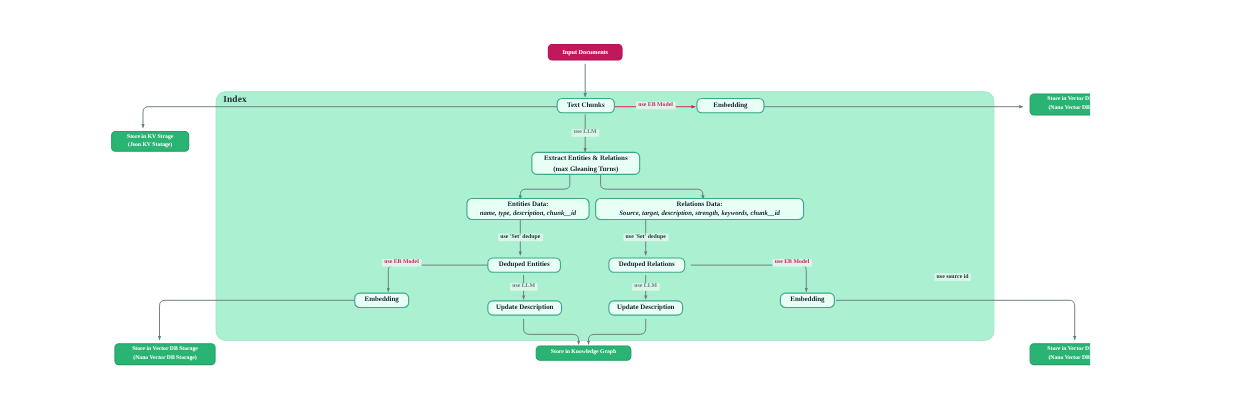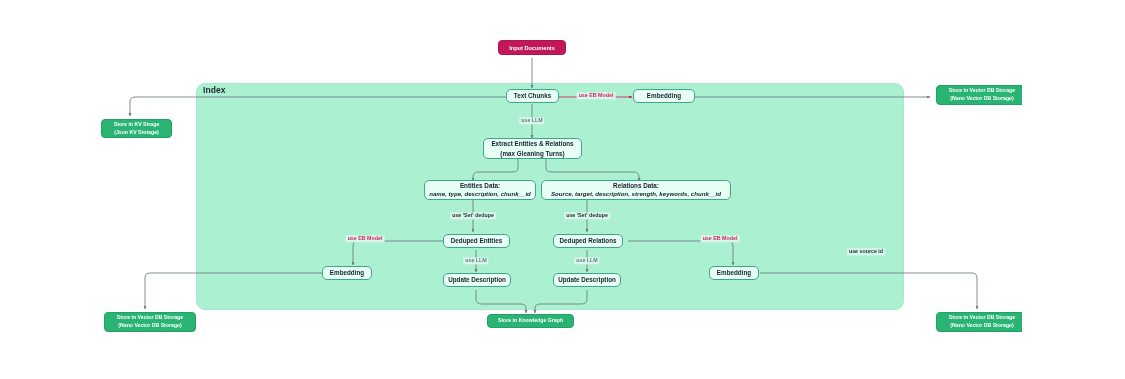--- a/index.html
+++ b/index.html
@@ -6,23 +6,22 @@
   html, body {
     margin: 0;
     padding: 0;
     background: #ffffff;
   }
   #canvas {
     position: relative;
     width: 991px;
     height: 379px;
     background: #ffffff;
-    font-family: Liberation Sans, sans-serif;
+    font-family: Liberation Serif, serif;
     overflow: hidden;
-    padding-left: 31px;
   }
   svg.edges {
     position: absolute;
     left: 0;
     top: 0;
     width: 1125px;
     height: 379px;
     pointer-events: none;
   }
   

